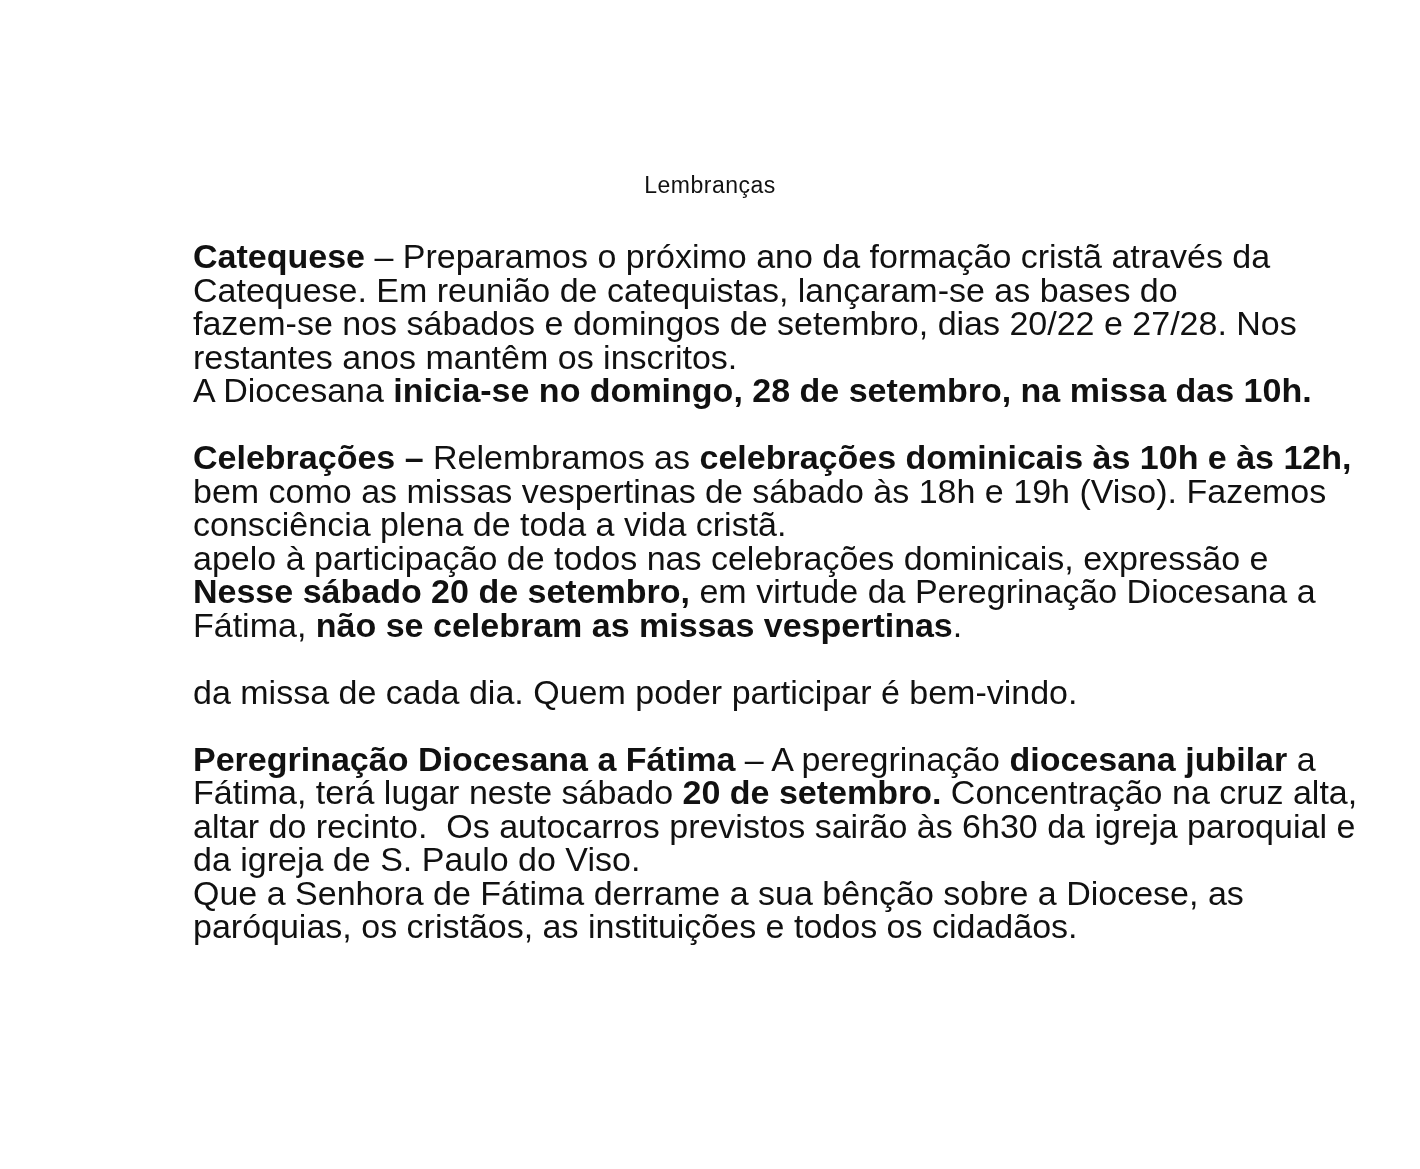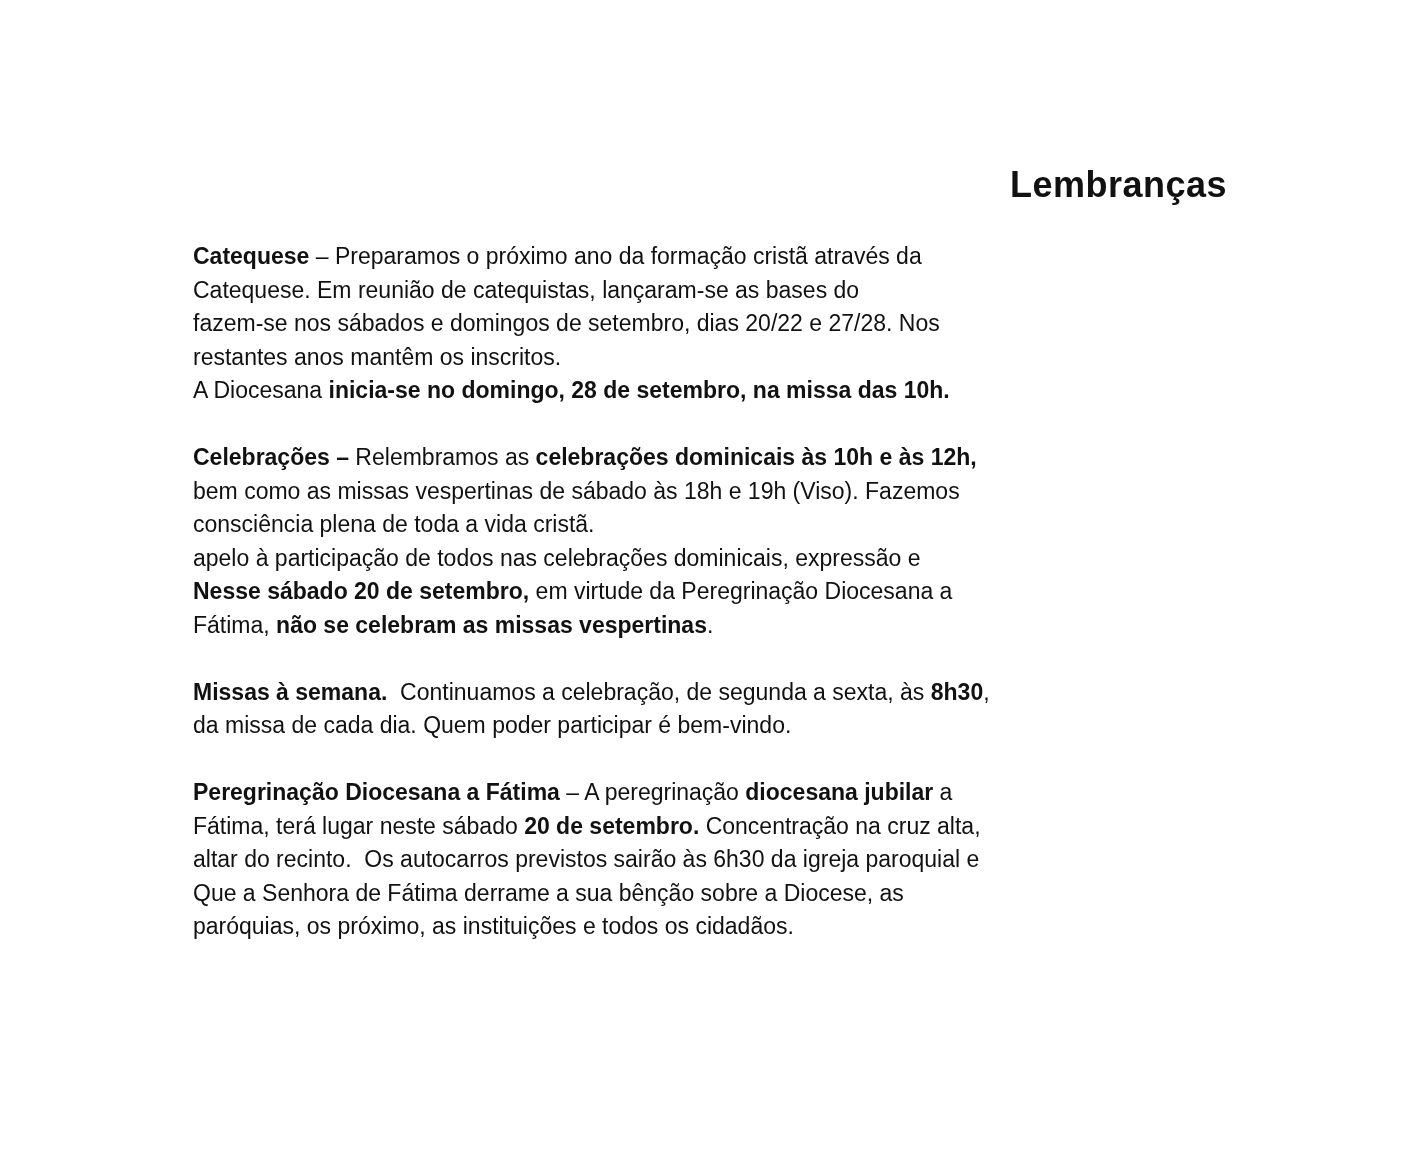--- a/index.html
+++ b/index.html
@@ -17,29 +17,29 @@
     color: #111111;
   }
   .content {
     position: absolute;
     left: 193px;
     top: 168px;
     width: 1034px;
   }
   .title {
     margin: 0 0 38px 0;
-    font-size: 36px;
+    font-size: 23px;
     line-height: 34px;
-    font-weight: bold;
-    text-align: right;
+    font-weight: normal;
+    text-align: center;
     letter-spacing: 0.5px;
   }
   .paragraph {
     margin: 0 0 33.5px 0;
-    font-size: 23px;
+    font-size: 34px;
     line-height: 33.5px;
     font-weight: normal;
   }
   .paragraph:last-child { margin-bottom: 12px; }
   .text-line {
     display: block;
     white-space: pre;
   }
   .text-line b { font-weight: bold; }
 </style>
@@ -59,25 +59,25 @@
         </p>
         <p class="paragraph">
           <span class="text-line"><b>Celebrações –</b><span> Relembramos as </span><b>celebrações dominicais às 10h e às 12h,</b></span>
           <span class="text-line"><span>bem como as missas vespertinas de sábado às 18h e 19h (Viso). Fazemos</span></span>
           <span class="text-line"><span>consciência plena de toda a vida cristã.</span></span>
           <span class="text-line"><span>apelo à participação de todos nas celebrações dominicais, expressão e</span></span>
           <span class="text-line"><b>Nesse sábado 20 de setembro,</b><span> em virtude da Peregrinação Diocesana a</span></span>
           <span class="text-line"><span>Fátima, </span><b>não se celebram as missas vespertinas</b><span>.</span></span>
         </p>
         <p class="paragraph">
-          <span class="text-line"><b>Missas à semana.</b><span>  Continuamos a celebração, de segunda a sexta, às </span><b>8h30</b><span>,</span></span>
           <span class="text-line"><span>da missa de cada dia. Quem poder participar é bem-vindo.</span></span>
         </p>
         <p class="paragraph">
           <span class="text-line"><b>Peregrinação Diocesana a Fátima</b><span> – A peregrinação </span><b>diocesana jubilar</b><span> a</span></span>
           <span class="text-line"><span>Fátima, terá lugar neste sábado </span><b>20 de setembro.</b><span> Concentração na cruz alta,</span></span>
           <span class="text-line"><span>altar do recinto.  Os autocarros previstos sairão às 6h30 da igreja paroquial e</span></span>
+          <span class="text-line"><span>da igreja de S. Paulo do Viso.</span></span>
           <span class="text-line"><span>Que a Senhora de Fátima derrame a sua bênção sobre a Diocese, as</span></span>
-          <span class="text-line"><span>paróquias, os próximo, as instituições e todos os cidadãos.</span></span>
+          <span class="text-line"><span>paróquias, os cristãos, as instituições e todos os cidadãos.</span></span>
         </p>
       </div>
   </div>
 </div>
 
 </body></html>

